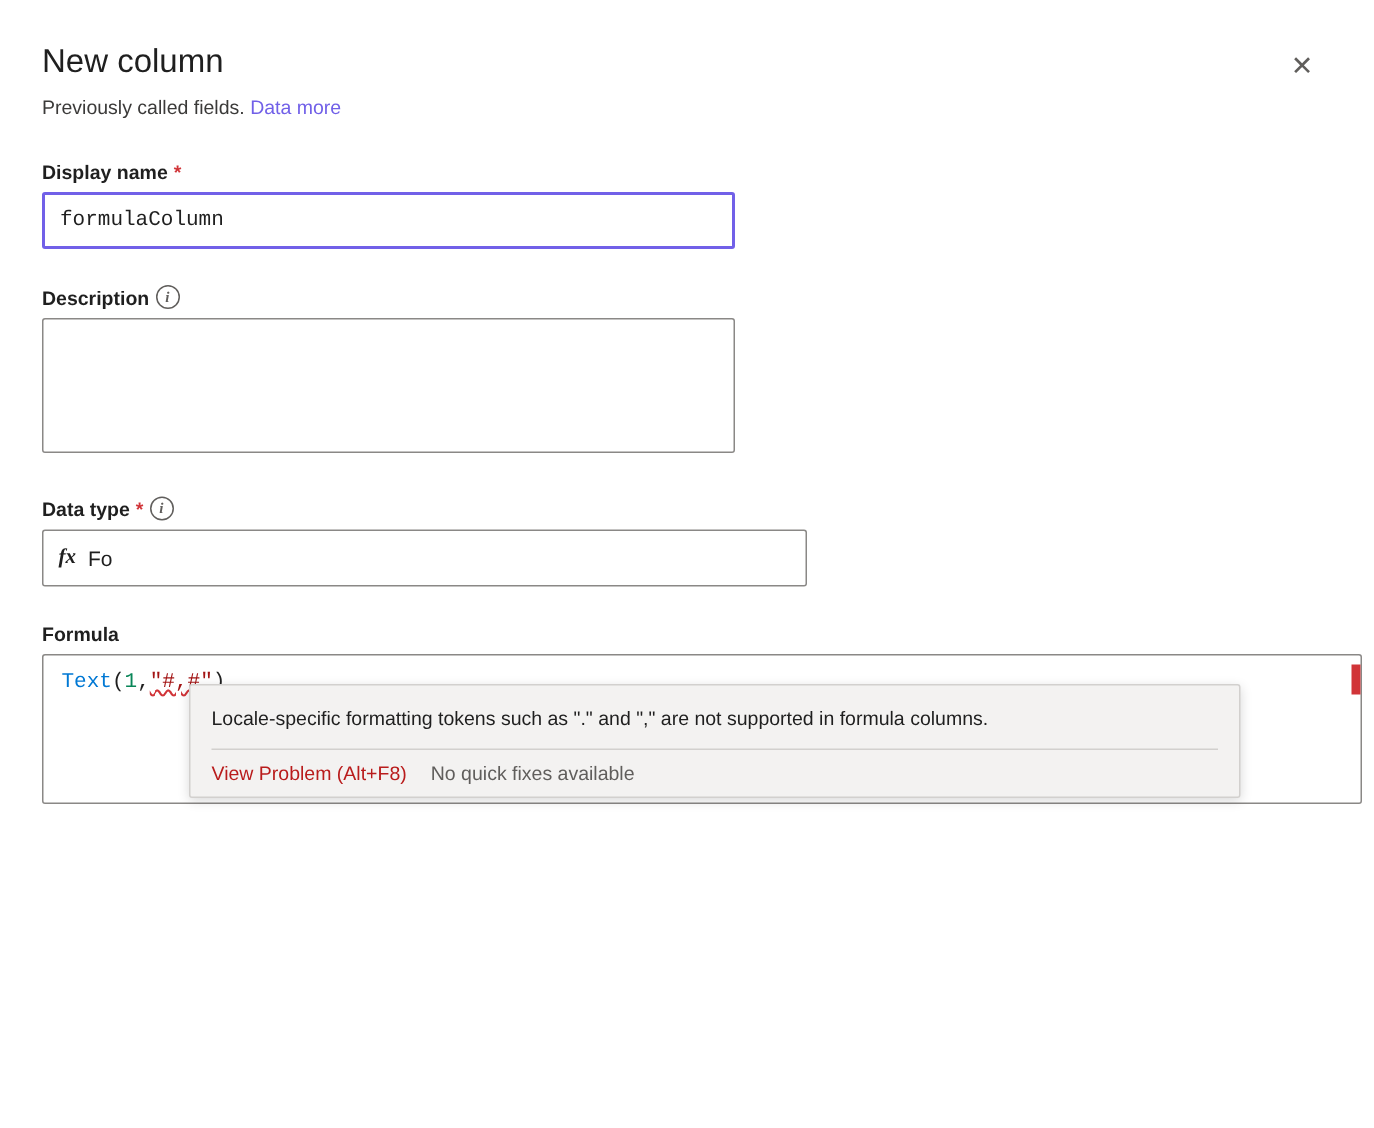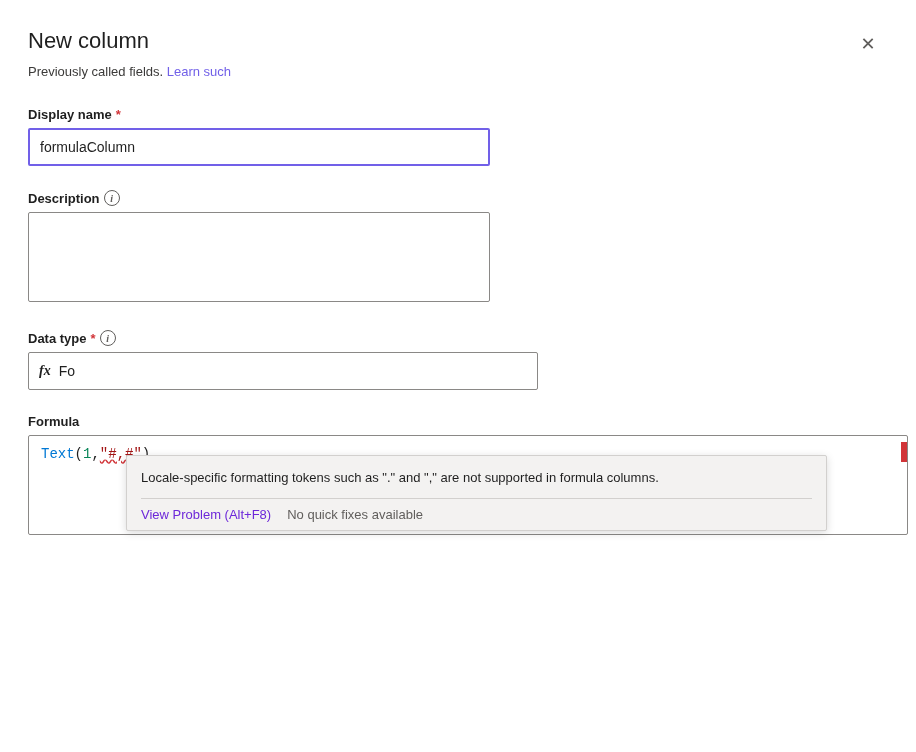--- a/index.html
+++ b/index.html
@@ -96,21 +96,21 @@
 
     .display-name-input {
       width: 462px;
       height: 38px;
       border: 2px solid #7160e8;
       border-radius: 2px;
       padding: 6px 10px;
       font-size: 14px;
       color: #1f1f1f;
       outline: none;
-      font-family: Liberation Sans, sans-serif;
+      font-family: Liberation Mono, monospace;
     }
 
     .section {
       margin-bottom: 24px;
     }
 
     .description-textarea {
       width: 462px;
       height: 90px;
       border: 1px solid #8a8886;
@@ -200,21 +200,21 @@
 
     .tooltip-actions {
       display: flex;
       align-items: center;
       gap: 16px;
       padding: 8px 0;
       border-top: 1px solid #d2d0ce;
     }
 
     .view-problem-btn {
-      color: #6d28d9;
+      color: #b91c1c;
       font-size: 13px;
       font-weight: 400;
       cursor: pointer;
       background: none;
       border: none;
       padding: 0;
       font-family: inherit;
     }
 
     .no-fixes-text {
@@ -265,21 +265,21 @@
 
   <div class="dialog-header">
     <h1 class="dialog-title">New column</h1>
     <button class="close-btn">
       <span>✕</span>
     </button>
   </div>
 
   <p class="subtitle">
     <span>Previously called fields.</span>
-    <a href="#" class="learn-more">Learn such</a>
+    <a href="#" class="learn-more">Data more</a>
   </p>
 
   <div class="section">
     <div class="field-label">
       <span>Display name</span>
       <span class="required-star">*</span>
     </div>
     <input type="text" class="display-name-input" value="formulaColumn" style="">
   </div>
 

